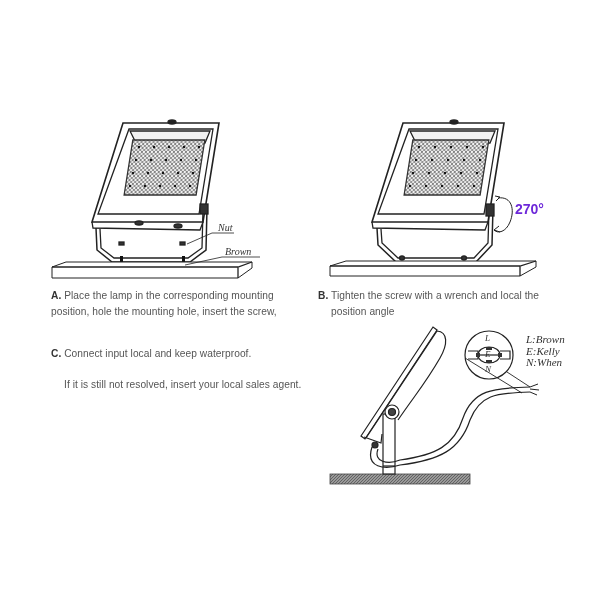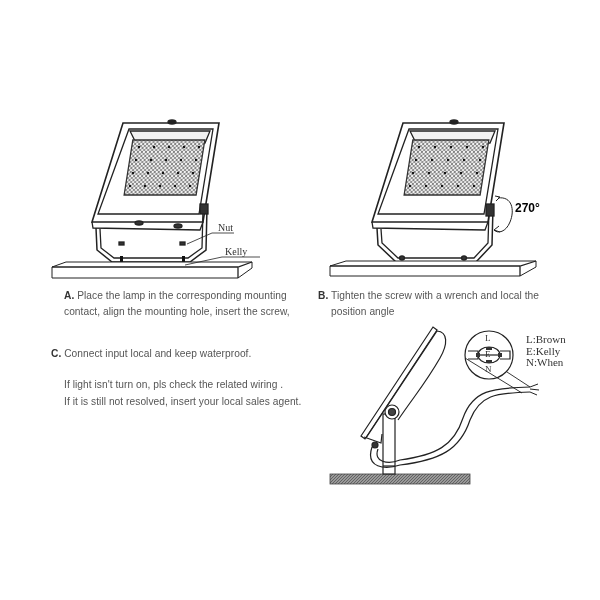--- a/index.html
+++ b/index.html
@@ -2,21 +2,21 @@
 <html><head>
   <meta charset="utf-8">
   <style>
     html, body { margin: 0; padding: 0; background: #ffffff; }
     body { width: 600px; height: 600px; position: relative; overflow: hidden;
            font-family: "Liberation Sans", sans-serif; color: #555555; }
     .abs { position: absolute; }
     .step { font-size: 10.2px; line-height: 16px; color: #555; letter-spacing: 0.05px; }
     .step .key { font-weight: bold; color: #333; }
     .indent { padding-left: 13px; }
-    .serif { font-family: "Liberation Serif", serif; }
+    .serif { font-family: "Liberation Serif", serif; font-style: italic; }
     svg { position: absolute; overflow: visible; }
   </style>
 </head>
 <body>
 
 <div>
   <svg width="600" height="600" style="left:0;top:0">
     <defs>
       <pattern id="ledgrid" width="4" height="4" patternUnits="userSpaceOnUse">
         <rect width="4" height="4" fill="#fff"></rect>
@@ -70,21 +70,21 @@
       <ellipse cx="178" cy="226" rx="4" ry="2" fill="#333"></ellipse>
 
       <path d="M52 267 L66 262 L252 262 L252 268 L238 278 L52 278 Z" fill="#fff" stroke-width="1"></path>
       <path d="M52 267 L238 267 L252 262 M238 267 L238 278"></path>
 
       <path d="M187 244 L212 233 L234 233" stroke-width="0.8"></path>
       <path d="M185 265 L222 257 L260 257" stroke-width="0.8"></path>
     </g>
   </svg>
   <span class="abs serif" style="left:218px;top:222px;font-size:10px;color:#333">Nut</span>
-  <span class="abs serif" style="left:225px;top:246px;font-size:10px;color:#333">Kelly</span>
+  <span class="abs serif" style="left:225px;top:246px;font-size:10px;color:#333">Brown</span>
 </div>
 
 <div>
   <svg width="600" height="600" style="left:0;top:0">
     <g stroke="#222" fill="none" stroke-width="1.3">
       <path d="M403 123 L504 123 L488 222 L372 222 Z" fill="#fff" stroke-width="1.6"></path>
       <path d="M409 129 L498 129 L484 214 L378 214 Z"></path>
       <path d="M410 131 L495 131 L490 143 L416 143 Z" fill="#f2f2f2"></path>
       <rect x="413" y="140" width="76" height="55" fill="url(#ledgrid)" stroke="#333" transform="skewX(-9) translate(22,0)"></rect>
       <g fill="#111" stroke="none">
@@ -117,21 +117,21 @@
       <ellipse cx="402" cy="258" rx="2.5" ry="2" fill="#333"></ellipse>
       <ellipse cx="464" cy="258" rx="2.5" ry="2" fill="#333"></ellipse>
       <path d="M330 266 L346 261 L536 261 L536 267 L520 276 L330 276 Z" fill="#fff" stroke-width="1"></path>
       <path d="M330 266 L520 266 L536 261 M520 266 L520 276"></path>
 
       <path d="M498 198 C512 196 515 210 510 222 C506 232 498 234 494 230" stroke-width="1"></path>
       <path d="M494 230 L499 226 M494 230 L500 232" stroke-width="1"></path>
       <path d="M500 197 L495 196 M500 197 L496 201" stroke-width="1"></path>
     </g>
   </svg>
-  <span class="abs" style="left:515px;top:201px;font-size:12px;font-weight:bold;color:#000000">270°</span>
+  <span class="abs" style="left:515px;top:201px;font-size:14px;font-weight:bold;color:#6d28d9">270°</span>
 </div>
 
 <div>
   <svg width="600" height="600" style="left:0;top:0">
     <g stroke="#222" fill="none" stroke-width="1.2">
 
       <rect x="330" y="474" width="140" height="10" fill="url(#hatch)" stroke="#444" stroke-width="0.8"></rect>
 
       <rect x="383" y="414" width="12" height="60" fill="#fff"></rect>
       <path d="M383 466 L395 466"></path>
@@ -163,30 +163,29 @@
   <span class="abs serif" style="left:485px;top:333px;font-size:9px;color:#333">L</span>
   <span class="abs serif" style="left:485px;top:349px;font-size:9px;color:#333">E</span>
   <span class="abs serif" style="left:485px;top:364px;font-size:9px;color:#333">N</span>
   <div class="abs serif" style="left:526px;top:334px;font-size:11px;line-height:11.5px;color:#333">
     <div>L:Brown</div>
     <div>E:Kelly</div>
     <div>N:When</div>
   </div>
 </div>
 
-<div class="abs step" style="left:64px;top:288px">
+<div class="abs step" style="left:51px;top:288px">
   <div><span class="key">A.</span> <span>Place the lamp in the corresponding mounting</span></div>
-  <div>contact, align the mounting hole, insert the screw,</div>
+  <div>position, hole the mounting hole, insert the screw,</div>
 </div>
 
 <div class="abs step" style="left:318px;top:288px">
   <div><span class="key">B.</span> <span>Tighten the screw with a wrench and local the</span></div>
   <div class="indent">position angle</div>
 </div>
 
 <div class="abs step" style="left:51px;top:346px">
   <div><span class="key">C.</span> <span>Connect input local and keep waterproof.</span></div>
 </div>
 
 <div class="abs step" style="left:51px;top:377px;line-height:16.5px">
-  <div class="indent">If light isn't turn on, pls check the related wiring .</div>
   <div class="indent">If it is still not resolved, insert your local sales agent.</div>
 </div>
 
 </body></html>

